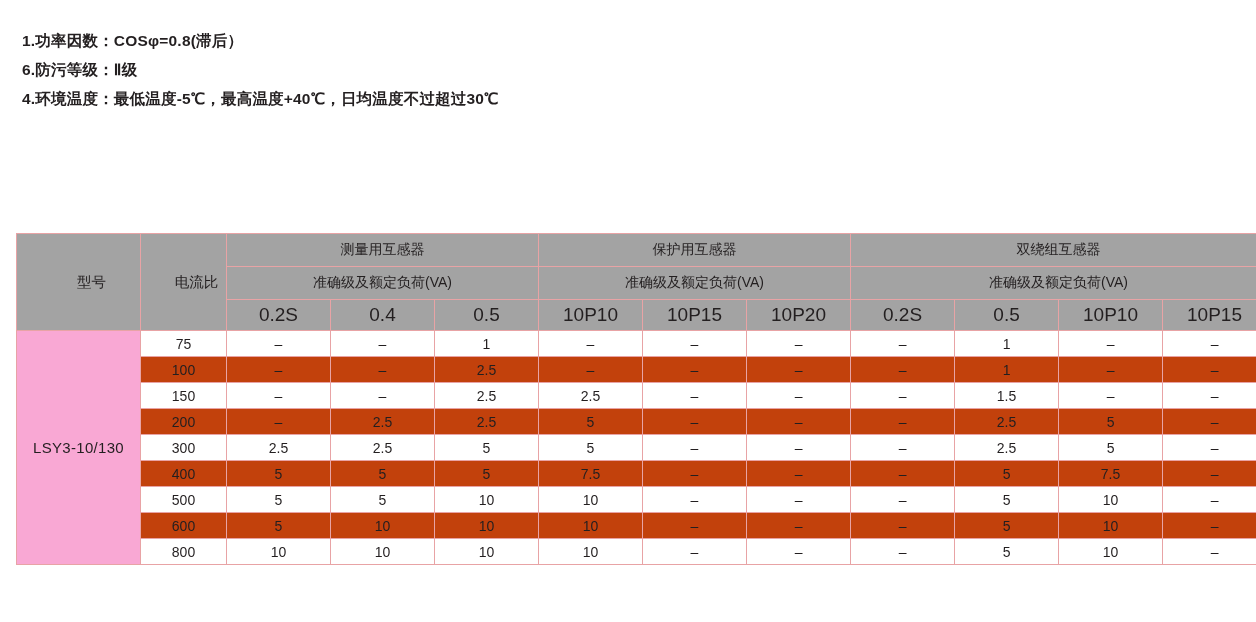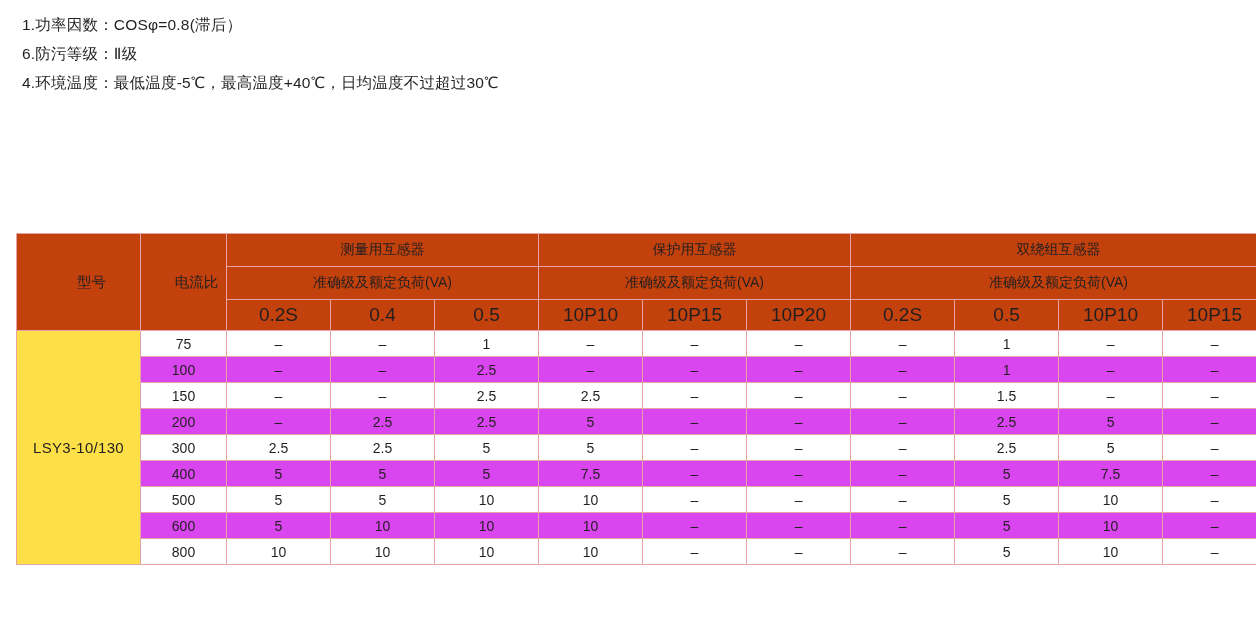--- a/index.html
+++ b/index.html
@@ -16,22 +16,23 @@
   }
   .page {
     position: relative;
     width: 1256px;
     height: 622px;
     box-sizing: border-box;
   }
   .spec-list {
     position: absolute;
     left: 22px;
-    top: 10px;
+    top: 26px;
     width: 1200px;
+    font-weight: bold;
   }
   .spec-item {
     font-size: 15.5px;
     line-height: 29px;
     letter-spacing: 0.2px;
     white-space: nowrap;
     color: #231f20;
   }
   .table-wrap {
     position: absolute;
@@ -48,43 +49,43 @@
   table.spec-table td {
     border: 1px solid #e8a3a5;
     text-align: center;
     vertical-align: middle;
     font-weight: normal;
     font-size: 14px;
     color: #231f20;
     padding: 0;
   }
   thead th {
-    background: #c2410c;
+    background: #a3a3a3;
     color: #ffffff;
     font-size: 14.5px;
     height: 32px;
   }
   thead th.sub-head {
     height: 30px;
     font-size: 19px;
   }
   thead th.model-head,
   thead th.ratio-head {
     font-size: 14.5px;
     padding-left: 26px;
   }
   tbody td {
     height: 25px;
     background: #ffffff;
   }
   tbody tr.alt td {
-    background: #d946ef;
+    background: #c2410c;
   }
   tbody td.model-cell {
-    background: #fde047;
+    background: #f9a8d4;
     font-size: 15px;
     letter-spacing: 0.3px;
   }
   .col-model { width: 124px; }
   .col-ratio { width: 86px; }
   .col-data  { width: 104px; }
 </style>
 </head>
 <body>
 

